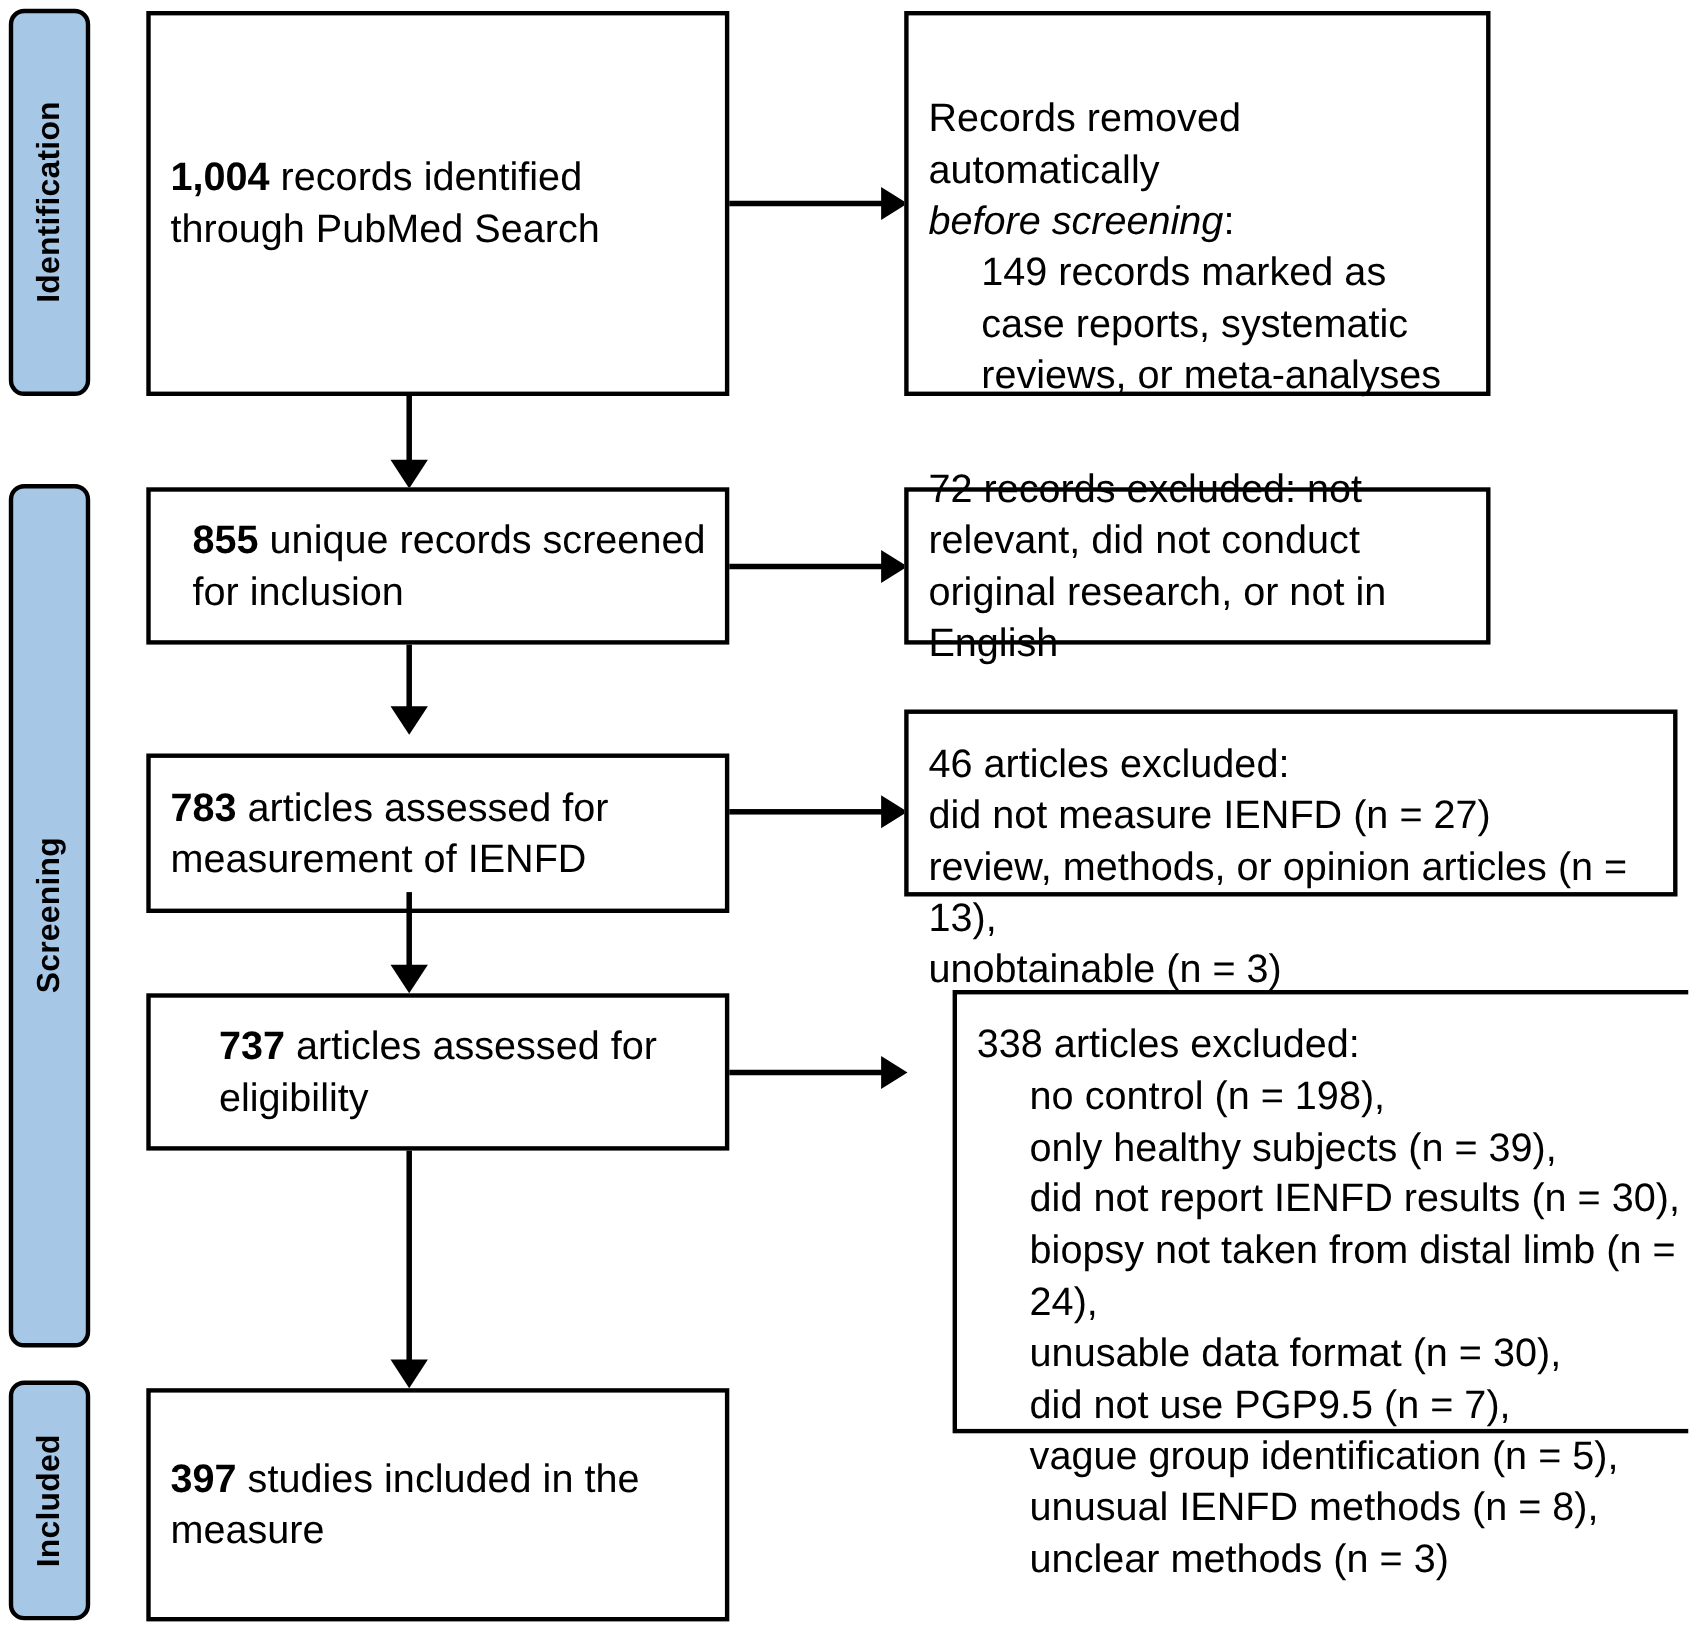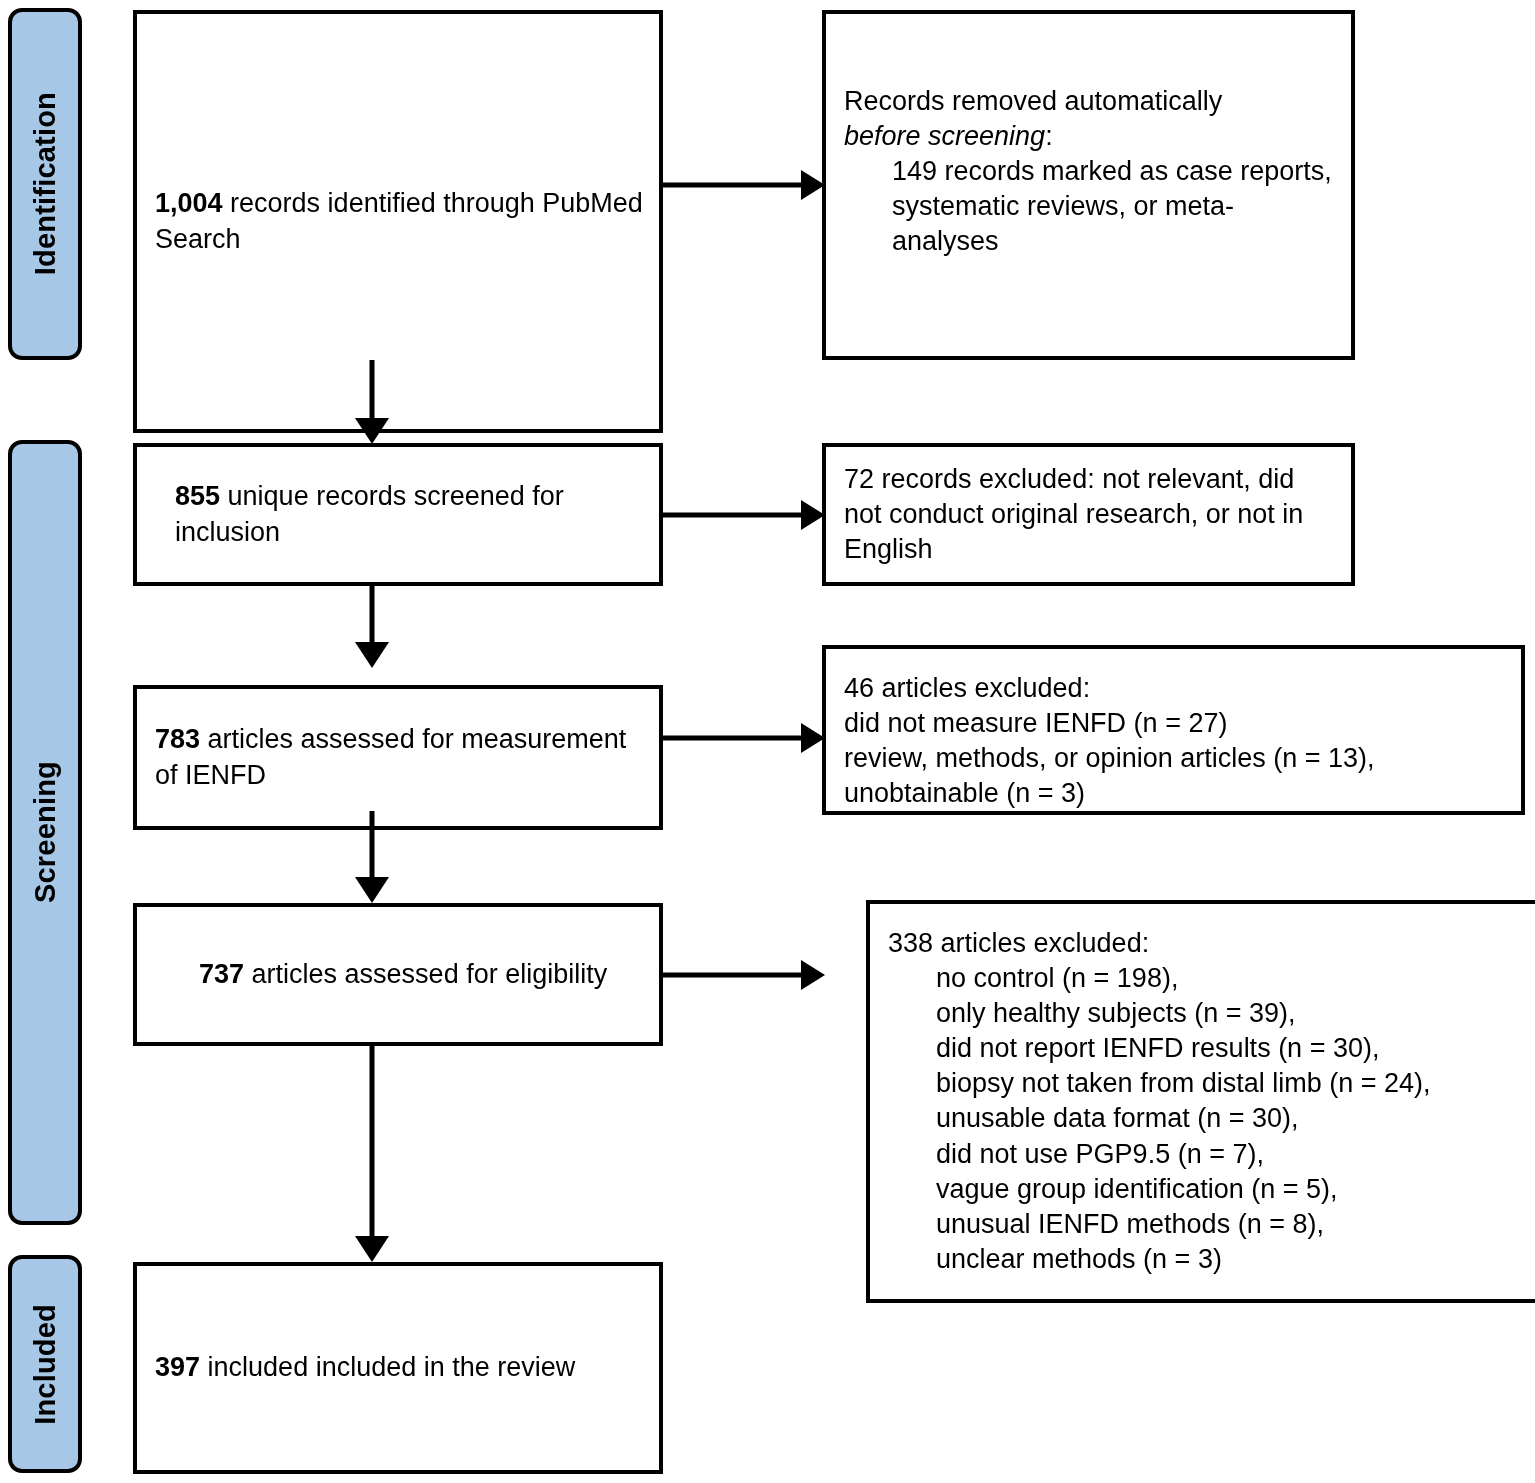--- a/index.html
+++ b/index.html
@@ -43,21 +43,21 @@
   
   .node {
     position: absolute;
     box-sizing: border-box;
     background: #ffffff;
     border: 4px solid #000000;
     display: flex;
     align-items: center;
   }
   .node .node-text {
-    font-size: 27px;
+    font-size: 36px;
     line-height: 1.30;
     padding: 0 14px 0 18px;
     width: 100%;
   }
   .node.vtop .node-text {
     align-self: flex-start;
   }
   .num {
     font-weight: bold;
   }
@@ -124,21 +124,21 @@
   </div>
 
   <div class="stage" style="left:8px; top:440px; width:74px; height:785px;">
     <span class="stage-label">Screening</span>
   </div>
 
   <div class="stage" style="left:8px; top:1255px; width:74px; height:218px;">
     <span class="stage-label">Included</span>
   </div>
 
-  <div class="node" style="left:133px; top:10px; width:530px; height:423px;">
+  <div class="node" style="left:133px; top:10px; width:530px; height:350px;">
     <div class="node-text">
       <span class="num">1,004</span><span> records identified through PubMed Search</span>
     </div>
   </div>
 
   <div class="conn conn-h" style="left:663px; top:160px; width:162px; height:50px;">
     <div class="shaft" style="width:140px;"></div>
     <div class="head" style="left:138px;"></div>
   </div>
 
@@ -226,17 +226,17 @@
     </div>
   </div>
 
   <div class="conn conn-v" style="left:350px; top:1046px; width:44px; height:216px;">
     <div class="shaft" style="height:192px;"></div>
     <div class="head" style="top:190px;"></div>
   </div>
 
   <div class="node" style="left:133px; top:1262px; width:530px; height:212px;">
     <div class="node-text">
-      <span class="num">397</span><span> included included in the review</span>
+      <span class="num">397</span><span> studies included in the measure</span>
     </div>
   </div>
 
 </div>
 
 </body></html>

